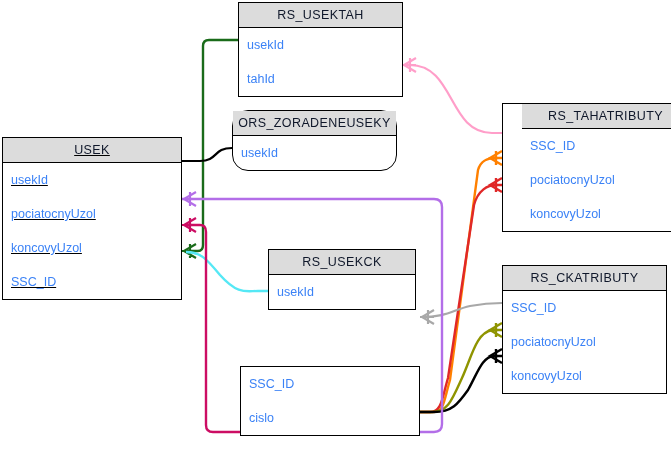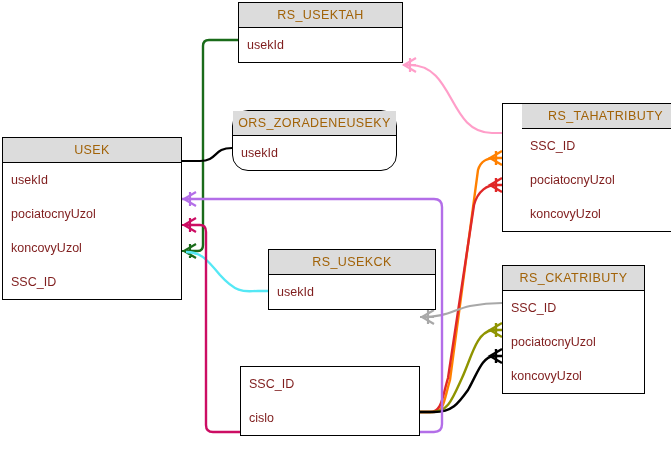--- a/index.html
+++ b/index.html
@@ -30,35 +30,35 @@
     z-index: 5;
   }
   .table-title {
     box-sizing: border-box;
     height: 25px;
     line-height: 24px;
     background: #dcdcdc;
     border-bottom: 1px solid #000000;
     text-align: center;
     font-size: 12.5px;
-    color: #a16207;
+    color: #0f172a;
     letter-spacing: 0.4px;
     white-space: nowrap;
     overflow: hidden;
   }
   .fields {
     padding: 0;
   }
   .field-row {
     box-sizing: border-box;
     height: 34px;
     line-height: 34px;
     padding-left: 8px;
     font-size: 12.5px;
-    color: #7f1d1d;
+    color: #3b82f6;
     white-space: nowrap;
     overflow: hidden;
   }
 </style>
 </head>
 <body>
 
 <div id="canvas">
 
   <svg id="wires" viewBox="0 0 671 449" xmlns="http://www.w3.org/2000/svg">
@@ -116,57 +116,58 @@
       <path d="M 188,225 L 200,225 Q 206,225 206,232 L 206,425 Q 206,432 213,432 L 240,432" fill="none" stroke="#cc0d63" stroke-width="2.4"></path>
       <path d="M 182,225 L 196,225 M 196,218 L 184,225 L 196,232 M 190,218 L 190,232" fill="none" stroke="#cc0d63" stroke-width="2.2"></path>
     </g>
 
   </svg>
 
   <div class="table-box" style="left:238px; top:2px; width:165px;">
     <div class="table-title">RS_USEKTAH</div>
     <div class="fields">
       <div class="field-row">usekId</div>
+      <div class="field-row">tahId</div>
     </div>
   </div>
 
   <div class="table-box" style="left:232px; top:110px; width:165px;border-radius:16px;">
     <div class="table-title">ORS_ZORADENEUSEKY</div>
     <div class="fields">
       <div class="field-row">usekId</div>
     </div>
   </div>
 
   <div class="table-box" style="left:502px; top:103px; width:188px;padding-left:19px;">
     <div class="table-title">RS_TAHATRIBUTY</div>
     <div class="fields">
       <div class="field-row">SSC_ID</div>
       <div class="field-row">pociatocnyUzol</div>
       <div class="field-row">koncovyUzol</div>
     </div>
   </div>
 
-  <div class="table-box" style="left:2px; top:137px; width:180px;">
+  <div class="table-box" style="left:2px; top:137px; width:180px;text-decoration:underline;">
     <div class="table-title">USEK</div>
     <div class="fields">
       <div class="field-row">usekId</div>
       <div class="field-row">pociatocnyUzol</div>
       <div class="field-row">koncovyUzol</div>
       <div class="field-row">SSC_ID</div>
     </div>
   </div>
 
-  <div class="table-box" style="left:268px; top:249px; width:168px;">
+  <div class="table-box" style="left:268px; top:249px; width:148px;">
     <div class="table-title">RS_USEKCK</div>
     <div class="fields">
       <div class="field-row">usekId</div>
     </div>
   </div>
 
-  <div class="table-box" style="left:502px; top:265px; width:143px;">
+  <div class="table-box" style="left:502px; top:265px; width:165px;">
     <div class="table-title">RS_CKATRIBUTY</div>
     <div class="fields">
       <div class="field-row">SSC_ID</div>
       <div class="field-row">pociatocnyUzol</div>
       <div class="field-row">koncovyUzol</div>
     </div>
   </div>
 
   <div class="table-box" style="left:240px; top:366px; width:180px;">
     <div class="fields">

